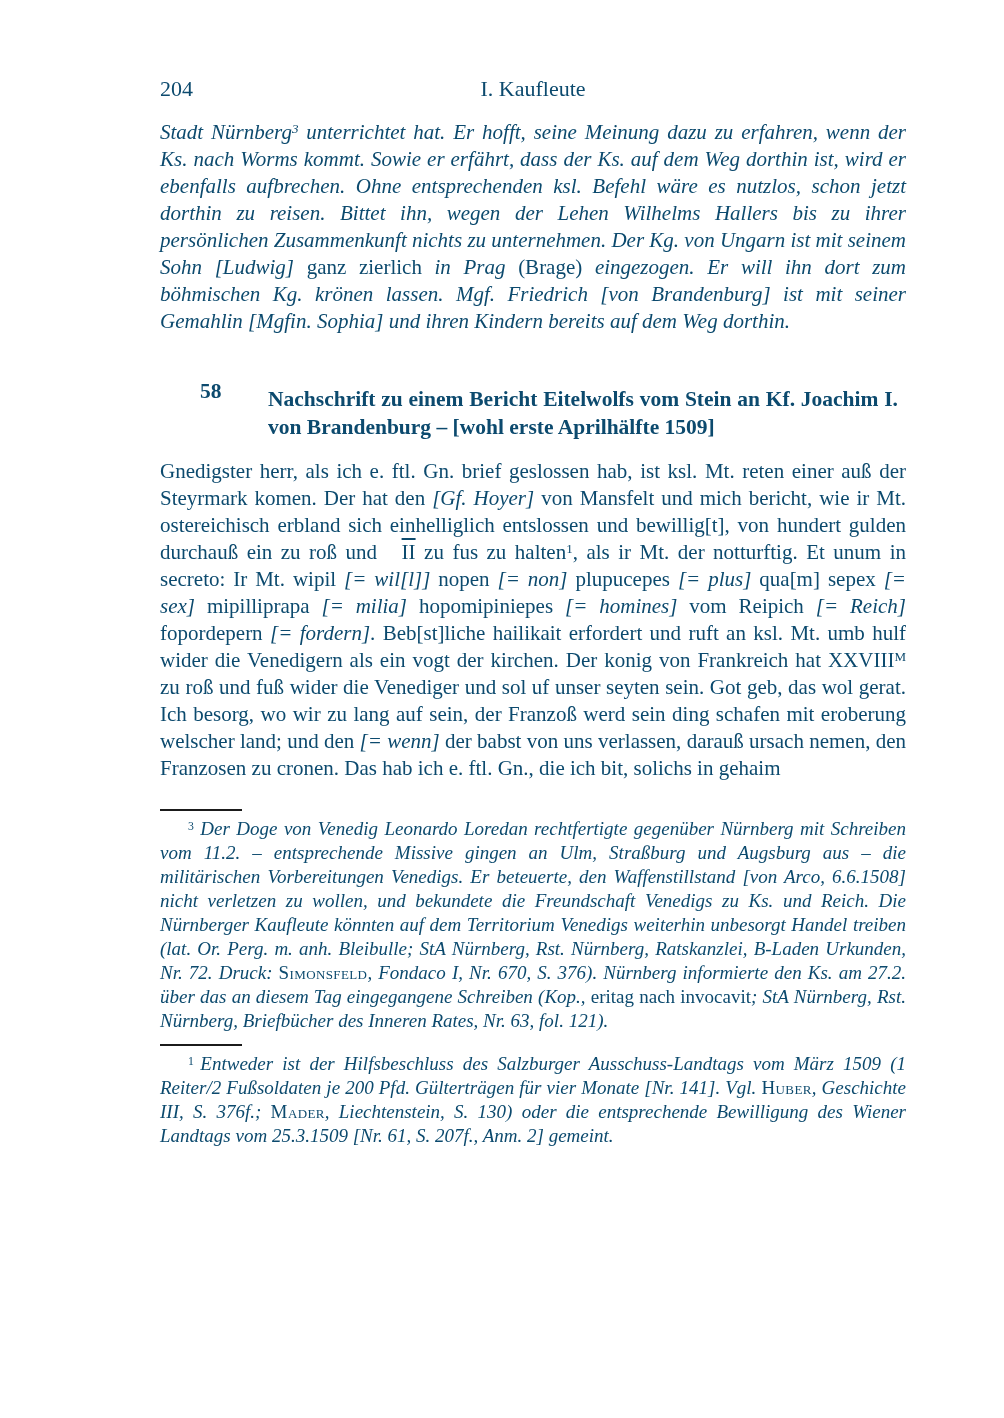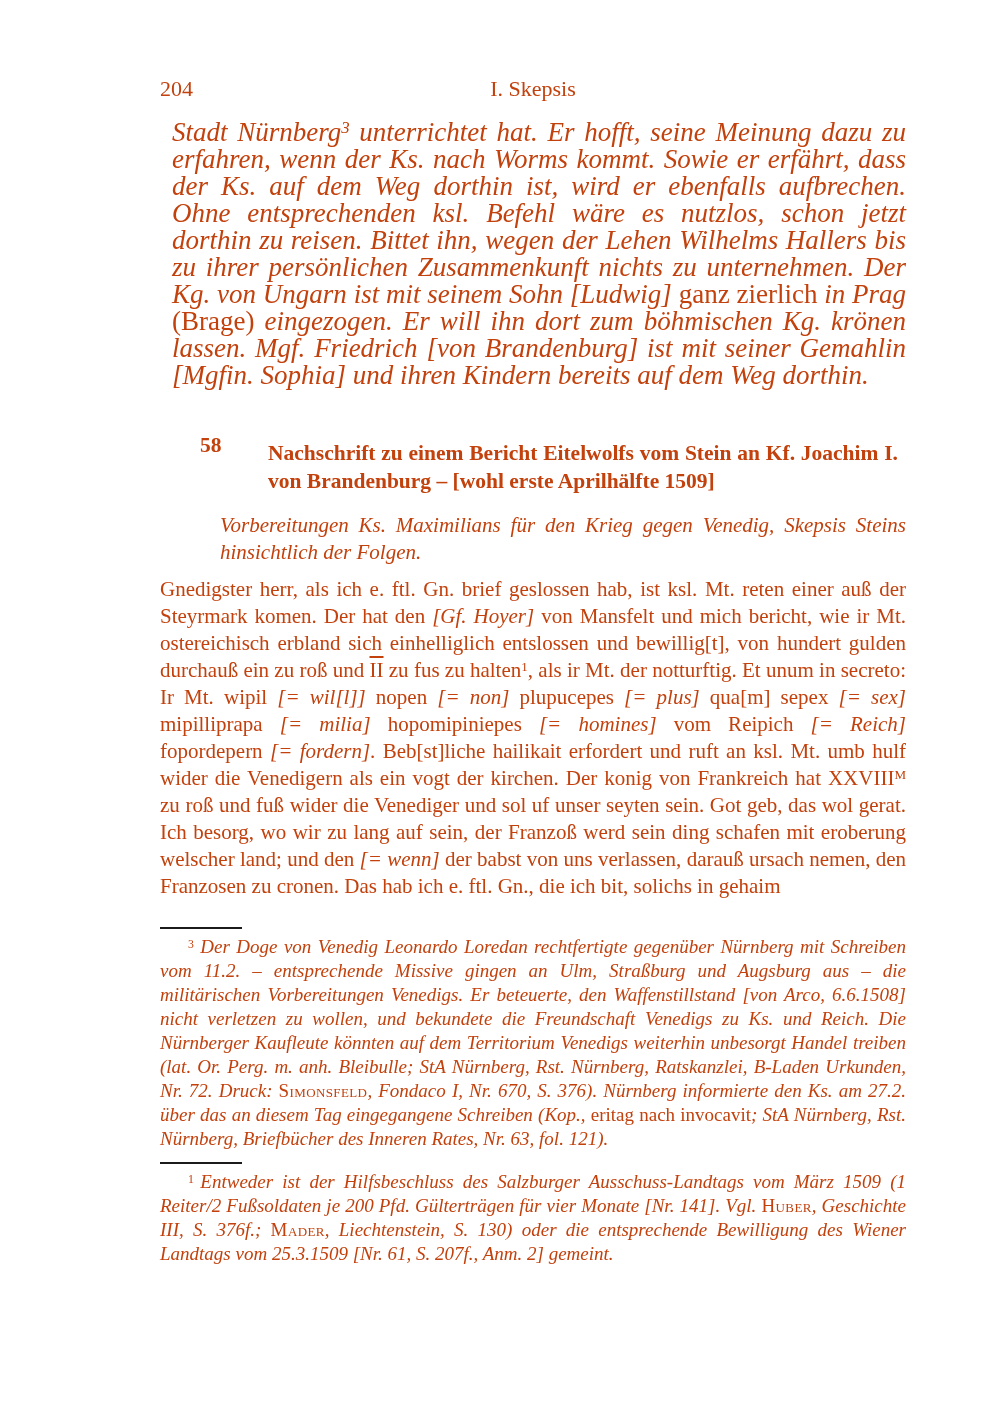--- a/index.html
+++ b/index.html
@@ -1,34 +1,34 @@
 <!DOCTYPE html>
 <html lang="de"><head>
 <meta charset="utf-8">
 <style>
   html,body{margin:0;padding:0;background:#e8e8e8;}
   .page{
     position:relative;
     width:1004px;height:1418px;
     margin:0 auto;
     background:#ffffff;
-    color:#c2410c;
+    color:#0c4a6e;
     font-family:"Liberation Serif","DejaVu Serif",serif;
     box-sizing:border-box;
     padding:76px 98px 0 160px;
     overflow:hidden;
   }
   
   .runninghead{position:relative;height:28px;margin-bottom:15px;font-size:22px;}
   .pagenum{position:absolute;left:0;top:0;}
   .runtitle{display:block;text-align:center;}
   
   .regest{
-    margin:0 0 42px 12px;
-    font-size:27px;line-height:27px;
+    margin:0 0 42px 0;
+    font-size:21px;line-height:27px;
     font-style:italic;
     text-align:justify;
   }
   
   .entry-head{display:flex;margin:0 0 9px 0;}
   .entry-num{flex:0 0 60px;font-weight:bold;font-size:21.5px;line-height:28px;margin-left:40px;}
   .entry-title{flex:1;margin:8px;font-weight:bold;font-size:21.5px;line-height:28px;text-align:justify;}
   .summary{
     margin:0 0 10px 60px;
     font-size:21px;line-height:27px;
@@ -53,40 +53,39 @@
     font-style:italic;text-align:justify;
     text-indent:28px;
   }
   
   .seg-i{font-style:italic;}
   .seg-r{font-style:normal;}
   .seg-b{font-weight:bold;}
   .seg-sup{font-size:0.62em;position:relative;top:-0.45em;line-height:0;}
   .seg-fnm{margin-right:0.55em;font-style:normal;}
   .seg-sc{font-variant:small-caps;font-style:normal;letter-spacing:0.02em;}
-  .seg-ovl{text-decoration:overline;}
+  .seg-ovl{text-decoration:overline;margin-left:16px;}
 </style>
 </head>
 <body>
 
 <div class="page">
 
   <div class="runninghead">
     <span class="pagenum">204</span>
-    <span class="runtitle">I. Skepsis</span>
+    <span class="runtitle">I. Kaufleute</span>
   </div>
 
   <p class="regest"><span class="seg-i">Stadt Nürnberg</span><span class="seg-i seg-sup">3</span><span class="seg-i"> unterrichtet hat. Er hofft, seine Meinung dazu zu erfahren, wenn der Ks. nach Worms kommt. Sowie er erfährt, dass der Ks. auf dem Weg dorthin ist, wird er ebenfalls aufbrechen. Ohne entsprechenden ksl. Befehl wäre es nutzlos, schon jetzt dorthin zu reisen. Bittet ihn, wegen der Lehen Wilhelms Hallers bis zu ihrer persönlichen Zusammenkunft nichts zu unternehmen. Der Kg. von Ungarn ist mit seinem Sohn [Ludwig] </span><span class="seg-r">ganz zierlich </span><span class="seg-i">in Prag </span><span class="seg-r">(Brage) </span><span class="seg-i">eingezogen. Er will ihn dort zum böhmischen Kg. krönen lassen. Mgf. Friedrich [von Brandenburg] ist mit seiner Gemahlin [Mgfin. Sophia] und ihren Kindern bereits auf dem Weg dorthin.</span></p>
 
   <div class="entry-head">
     <span class="entry-num">58</span>
     <p class="entry-title"><span class="seg-b">Nachschrift zu einem Bericht Eitelwolfs vom Stein an Kf. Joachim I. von Brandenburg – [wohl erste Aprilhälfte 1509]</span></p>
   </div>
 
-  <p class="summary">Vorbereitungen Ks. Maximilians für den Krieg gegen Venedig, Skepsis Steins hinsichtlich der Folgen.</p>
 
 
   <p class="bodytext"><span class="seg-r">Gnedigster herr, als ich e. ftl. Gn. brief geslossen hab, ist ksl. Mt. reten einer auß der Steyrmark komen. Der hat den </span><span class="seg-i">[Gf. Hoyer]</span><span class="seg-r"> von Mansfelt und mich bericht, wie ir Mt. ostereichisch erbland sich einhelliglich entslossen und bewillig[t], von hundert gulden durchauß ein zu roß und </span><span class="seg-r seg-ovl">II</span><span class="seg-r"> zu fus zu halten</span><span class="seg-r seg-sup">1</span><span class="seg-r">, als ir Mt. der notturftig. Et unum in secreto: Ir Mt. wipil </span><span class="seg-i">[= wil[l]]</span><span class="seg-r"> nopen </span><span class="seg-i">[= non]</span><span class="seg-r"> plupucepes </span><span class="seg-i">[= plus]</span><span class="seg-r"> qua[m] sepex </span><span class="seg-i">[= sex]</span><span class="seg-r"> mipilliprapa </span><span class="seg-i">[= milia]</span><span class="seg-r"> hopomipiniepes </span><span class="seg-i">[= homines]</span><span class="seg-r"> vom Reipich </span><span class="seg-i">[= Reich]</span><span class="seg-r"> fopordepern </span><span class="seg-i">[= fordern]</span><span class="seg-r">. Beb[st]liche hailikait erfordert und ruft an ksl. Mt. umb hulf wider die Venedigern als ein vogt der kirchen. Der konig von Frankreich hat XXVIII</span><span class="seg-r seg-sup">M</span><span class="seg-r"> zu roß und fuß wider die Venediger und sol uf unser seyten sein. Got geb, das wol gerat. Ich besorg, wo wir zu lang auf sein, der Franzoß werd sein ding schafen mit eroberung welscher land; und den </span><span class="seg-i">[= wenn]</span><span class="seg-r"> der babst von uns verlassen, darauß ursach nemen, den Franzosen zu cronen. Das hab ich e. ftl. Gn., die ich bit, solichs in gehaim</span></p>
 
   <div class="footnotes">
     <div class="fn-rule"></div>
     <p class="footnote"><span class="seg-sup seg-fnm">3</span><span class="seg-i">Der Doge von Venedig Leonardo Loredan rechtfertigte gegenüber Nürnberg mit Schreiben vom 11.2. – entsprechende Missive gingen an Ulm, Straßburg und Augsburg aus – die militärischen Vorbereitungen Venedigs. Er beteuerte, den Waffenstillstand [von Arco, 6.6.1508] nicht verletzen zu wollen, und bekundete die Freundschaft Venedigs zu Ks. und Reich. Die Nürnberger Kaufleute könnten auf dem Territorium Venedigs weiterhin unbesorgt Handel treiben (lat. Or. Perg. m. anh. Bleibulle; StA Nürnberg, Rst. Nürnberg, Ratskanzlei, B-Laden Urkunden, Nr. 72. Druck: </span><span class="seg-sc">Simonsfeld</span><span class="seg-i">, Fondaco I, Nr. 670, S. 376). Nürnberg informierte den Ks. am 27.2. über das an diesem Tag eingegangene Schreiben (Kop., </span><span class="seg-r">eritag nach invocavit</span><span class="seg-i">; StA Nürnberg, Rst. Nürnberg, Briefbücher des Inneren Rates, Nr. 63, fol. 121).</span></p>
     <div class="fn-rule"></div>
     <p class="footnote"><span class="seg-sup seg-fnm">1</span><span class="seg-i">Entweder ist der Hilfsbeschluss des Salzburger Ausschuss-Landtags vom März 1509 (1 Reiter/2 Fußsoldaten je 200 Pfd. Gülterträgen für vier Monate [Nr. 141]. Vgl. </span><span class="seg-sc">Huber</span><span class="seg-i">, Geschichte III, S. 376f.; </span><span class="seg-sc">Mader</span><span class="seg-i">, Liechtenstein, S. 130) oder die entsprechende Bewilligung des Wiener Landtags vom 25.3.1509 [Nr. 61, S. 207f., Anm. 2] gemeint.</span></p>
   </div>

